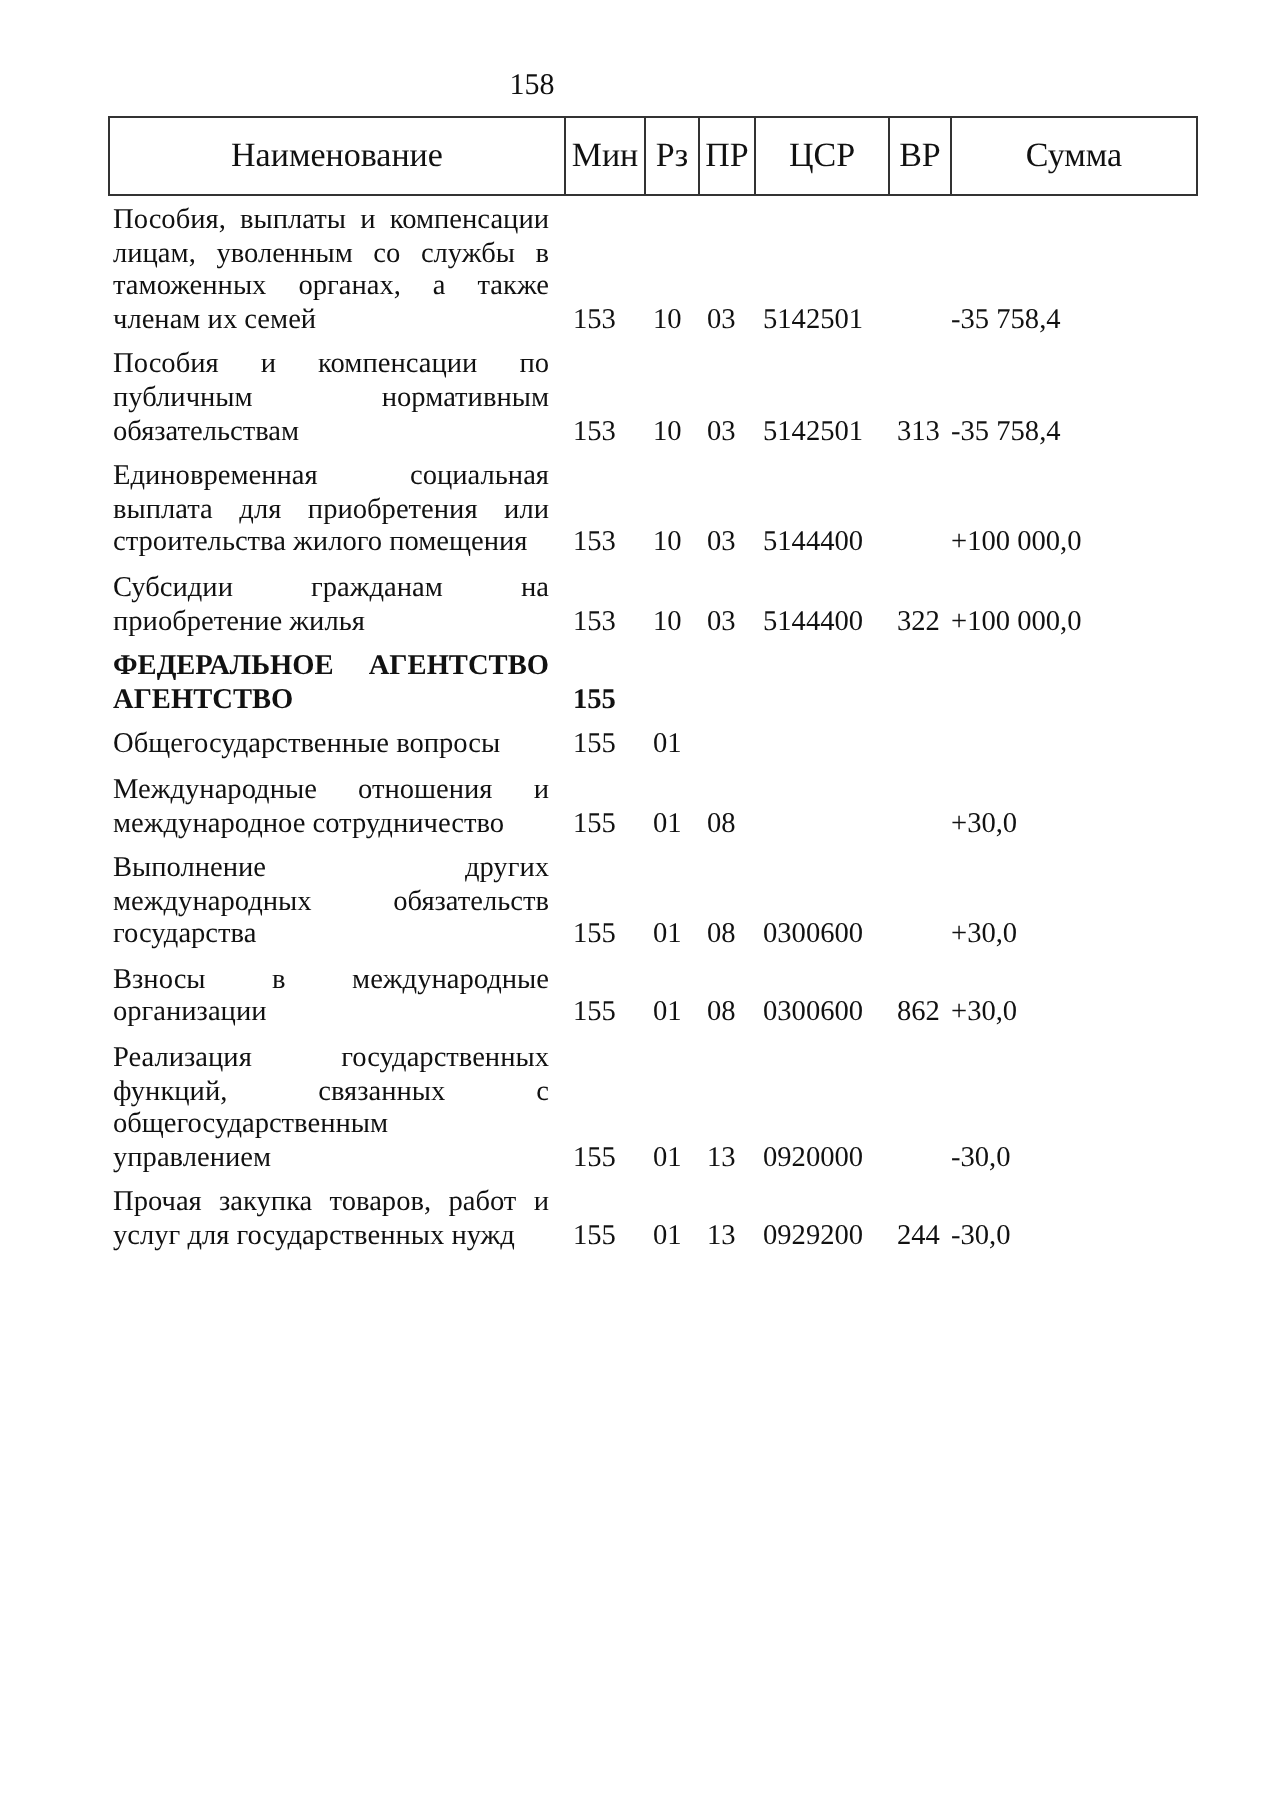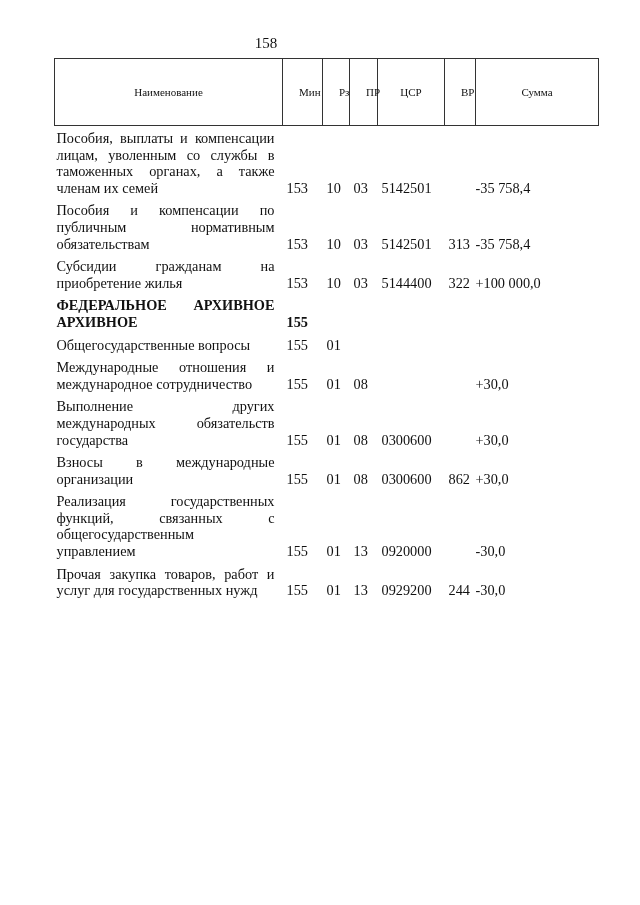--- a/index.html
+++ b/index.html
@@ -19,21 +19,21 @@
   }
   table.budget col.c-name { width: 228px; }
   table.budget col.c-min  { width: 40px; }
   table.budget col.c-rz   { width: 27px; }
   table.budget col.c-pr   { width: 28px; }
   table.budget col.c-csr  { width: 67px; }
   table.budget col.c-vr   { width: 31px; }
   table.budget col.c-sum  { width: 123px; }
   thead th {
     font-weight: normal; border: 1px solid #333; height: 34px;
-    padding: 16px; vertical-align: middle; font-size: 11px;
+    padding: 2px; vertical-align: middle; font-size: 17px;
   }
   tbody td {
     padding: 0; vertical-align: bottom; white-space: nowrap;
   }
   tbody tr td { padding-top: 6px; }
   tbody tr:first-child td { padding-top: 4px; }
   td.name {
     white-space: normal; text-align: justify; text-align-last: left;
     padding-right: 8px; padding-left: 2px; margin-top: 20px;
   }
@@ -80,30 +80,39 @@
       <tr>
         <td class="name">Пособия и компенсации по публичным нормативным обязательствам</td>
         <td class="num">153</td>
         <td class="num">10</td>
         <td class="num">03</td>
         <td class="num">5142501</td>
         <td class="num">313</td>
         <td class="sum">-35 758,4</td>
       </tr>
       <tr>
+        <td class="name">Единовременная социальная выплата для приобретения или строительства жилого помещения</td>
+        <td class="num">153</td>
+        <td class="num">10</td>
+        <td class="num">03</td>
+        <td class="num">5144400</td>
+        <td class="num"></td>
+        <td class="sum">+100 000,0</td>
+      </tr>
+      <tr>
         <td class="name">Субсидии гражданам на приобретение жилья</td>
         <td class="num">153</td>
         <td class="num">10</td>
         <td class="num">03</td>
         <td class="num">5144400</td>
         <td class="num">322</td>
         <td class="sum">+100 000,0</td>
       </tr>
       <tr class="bold">
-        <td class="name">ФЕДЕРАЛЬНОЕ АРХИВНОЕ АРХИВНОЕ</td>
+        <td class="name">ФЕДЕРАЛЬНОЕ АГЕНТСТВО АГЕНТСТВО</td>
         <td class="num">155</td>
         <td class="num"></td>
         <td class="num"></td>
         <td class="num"></td>
         <td class="num"></td>
         <td class="sum"></td>
       </tr>
       <tr>
         <td class="name">Общегосударственные вопросы</td>
         <td class="num">155</td>

